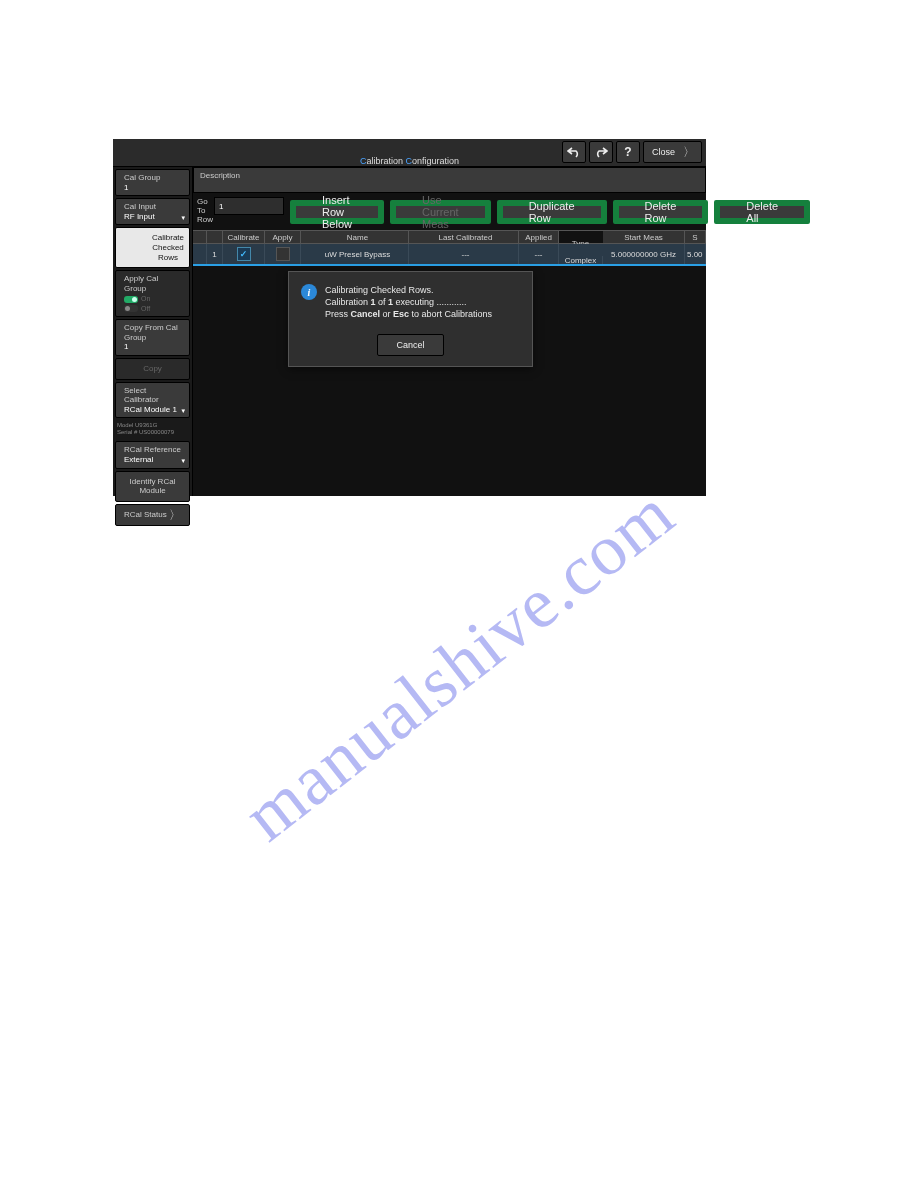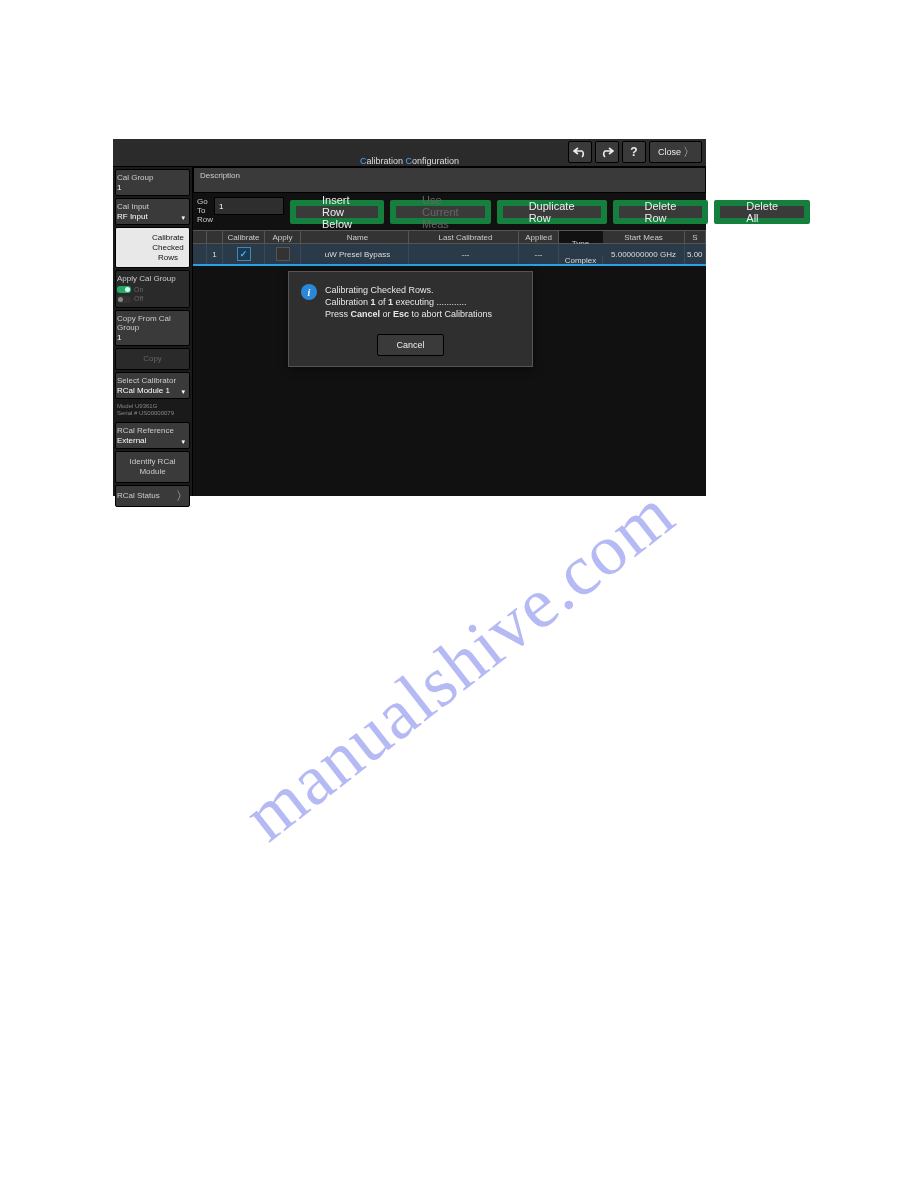--- a/index.html
+++ b/index.html
@@ -30,40 +30,40 @@
     display: flex; gap: 3px; align-items: center;
   }
   .icon-btn, .close-btn {
     background: #3a3a3a; border: 1px solid #000; border-radius: 2px;
     height: 22px;
     display: flex; align-items: center; justify-content: center;
     color: #eee; font-size: 12px; font-weight: bold;
     cursor: pointer;
   }
   .icon-btn { width: 24px; }
-  .close-btn { padding: 0 6px 0 8px; gap: 2px; font-size: 9px; font-weight: normal;}
+  .close-btn { padding: 0 6px 0 8px; gap: 8px; font-size: 9px; font-weight: normal;}
   .chev { font-size: 12px; color:#ccc; }
 
   .body { flex: 1; display: flex; min-height: 0; }
 
   
   .sidebar {
     width: 80px;
     background: #1a1a1a;
     border-right: 1px solid #000;
     display: flex; flex-direction: column;
     padding: 2px;
     gap: 2px;
     font-size: 8px;
   }
   .sb-item {
     background: #3a3a3a;
     border: 1px solid #000;
     border-radius: 2px;
-    padding: 3px 1px;
+    padding: 3px 8px;
     color: #ccc;
     line-height: 1.2;
     position: relative;
   }
   .sb-item.active { background: #e8e8e8; color: #111; padding-left: 33px; }
   .sb-item.disabled { background: #2a2a2a; color: #666; }
   .sb-item .drop::after { content: "▾"; position: absolute; right: 4px; bottom: 2px; font-size:7px; }
   .sb-label { font-size: 8px; color:#ccc; }
   .sb-value { font-size: 8px; color:#fff; }
   .sb-toggle { display:flex; flex-direction:column; gap:1px; margin-top:2px;}

